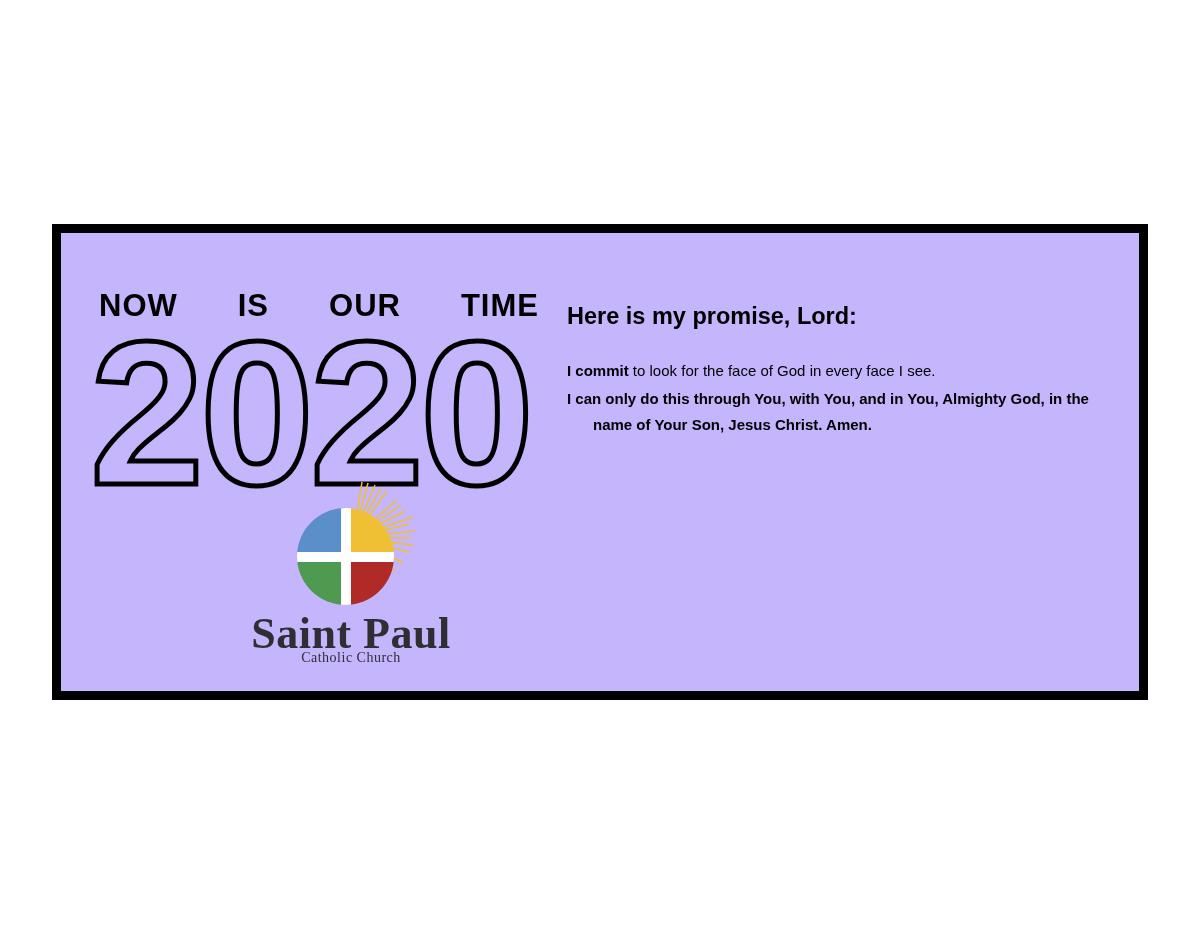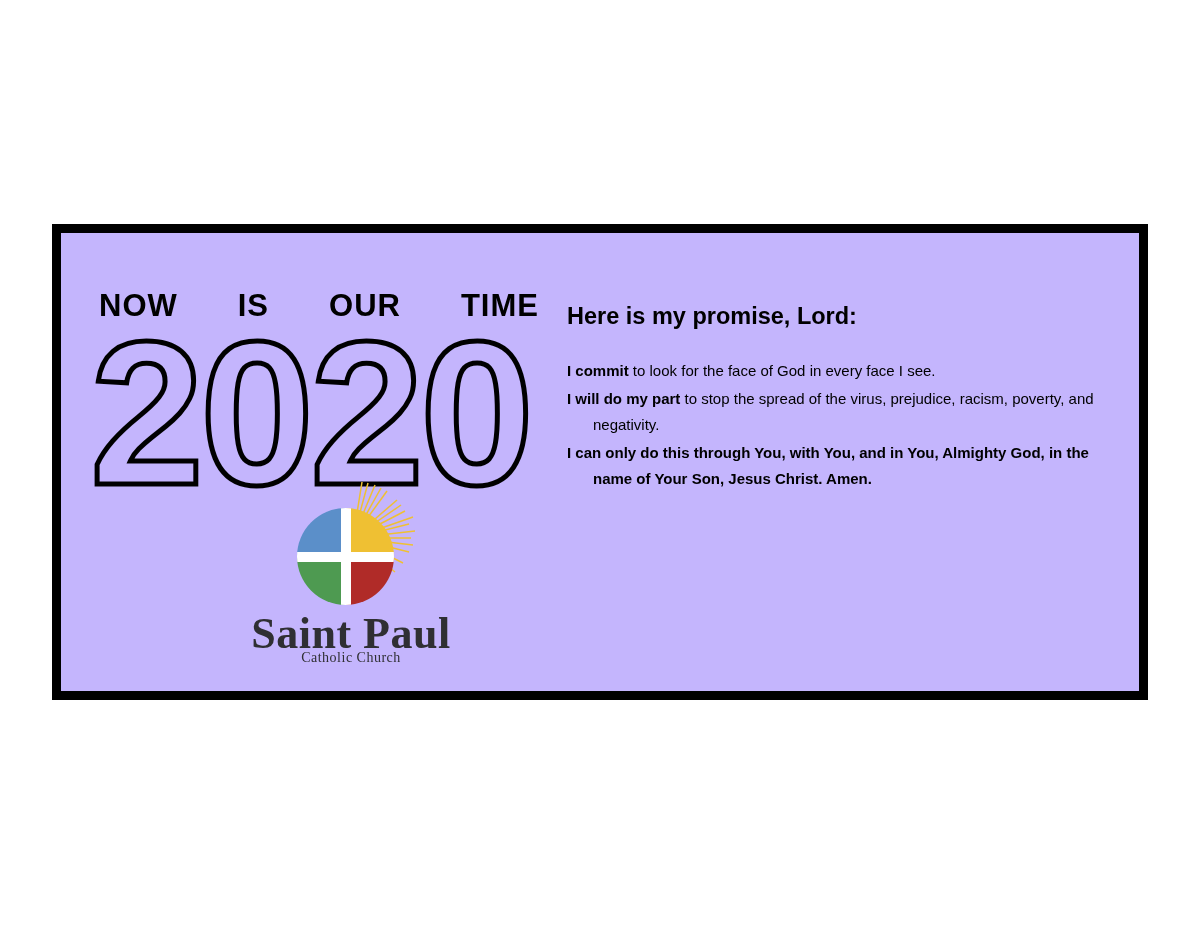--- a/index.html
+++ b/index.html
@@ -240,21 +240,18 @@
     </div>
 
   </div>
 
   <div id="right-panel">
     <div id="promise-heading">Here is my promise, Lord:</div>
 
     <div class="promise-line">
       <span class="lead">I commit</span><span> to look for the face of God in every face I see.</span>
     </div>
-    <div class="promise-line">
-      <span class="lead">I will do my part</span><span> to stop the spread of the virus, prejudice, racism, poverty, and negativity.</span>
-    </div>
     <div class="promise-line all-bold">
       <span class="lead">I can only do this through You, with You, and in You,</span><span> Almighty God, in the name of Your Son, Jesus Christ. Amen.</span>
     </div>
   </div>
 
 </div>
 
 </body></html>

